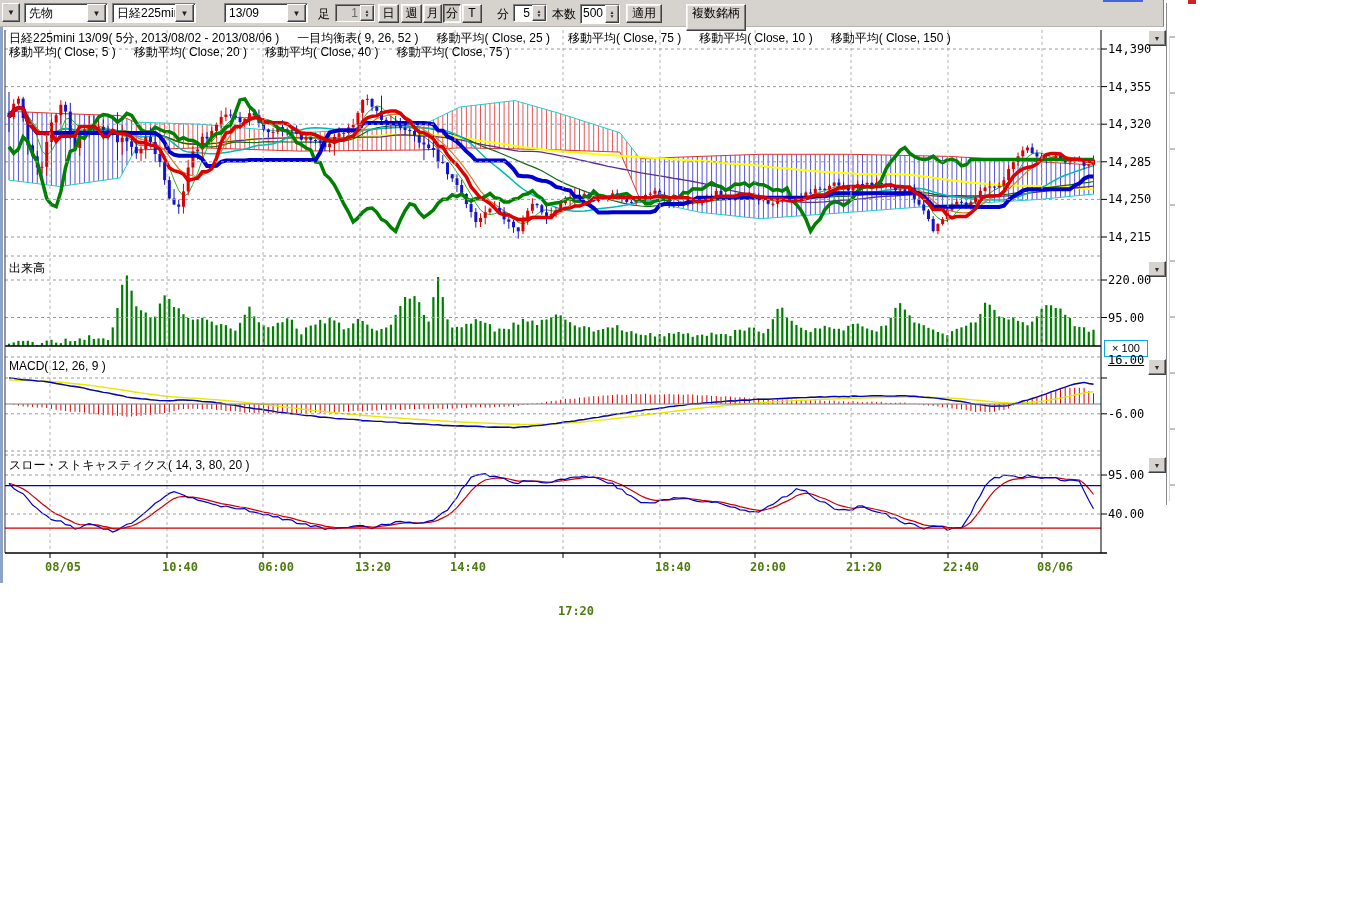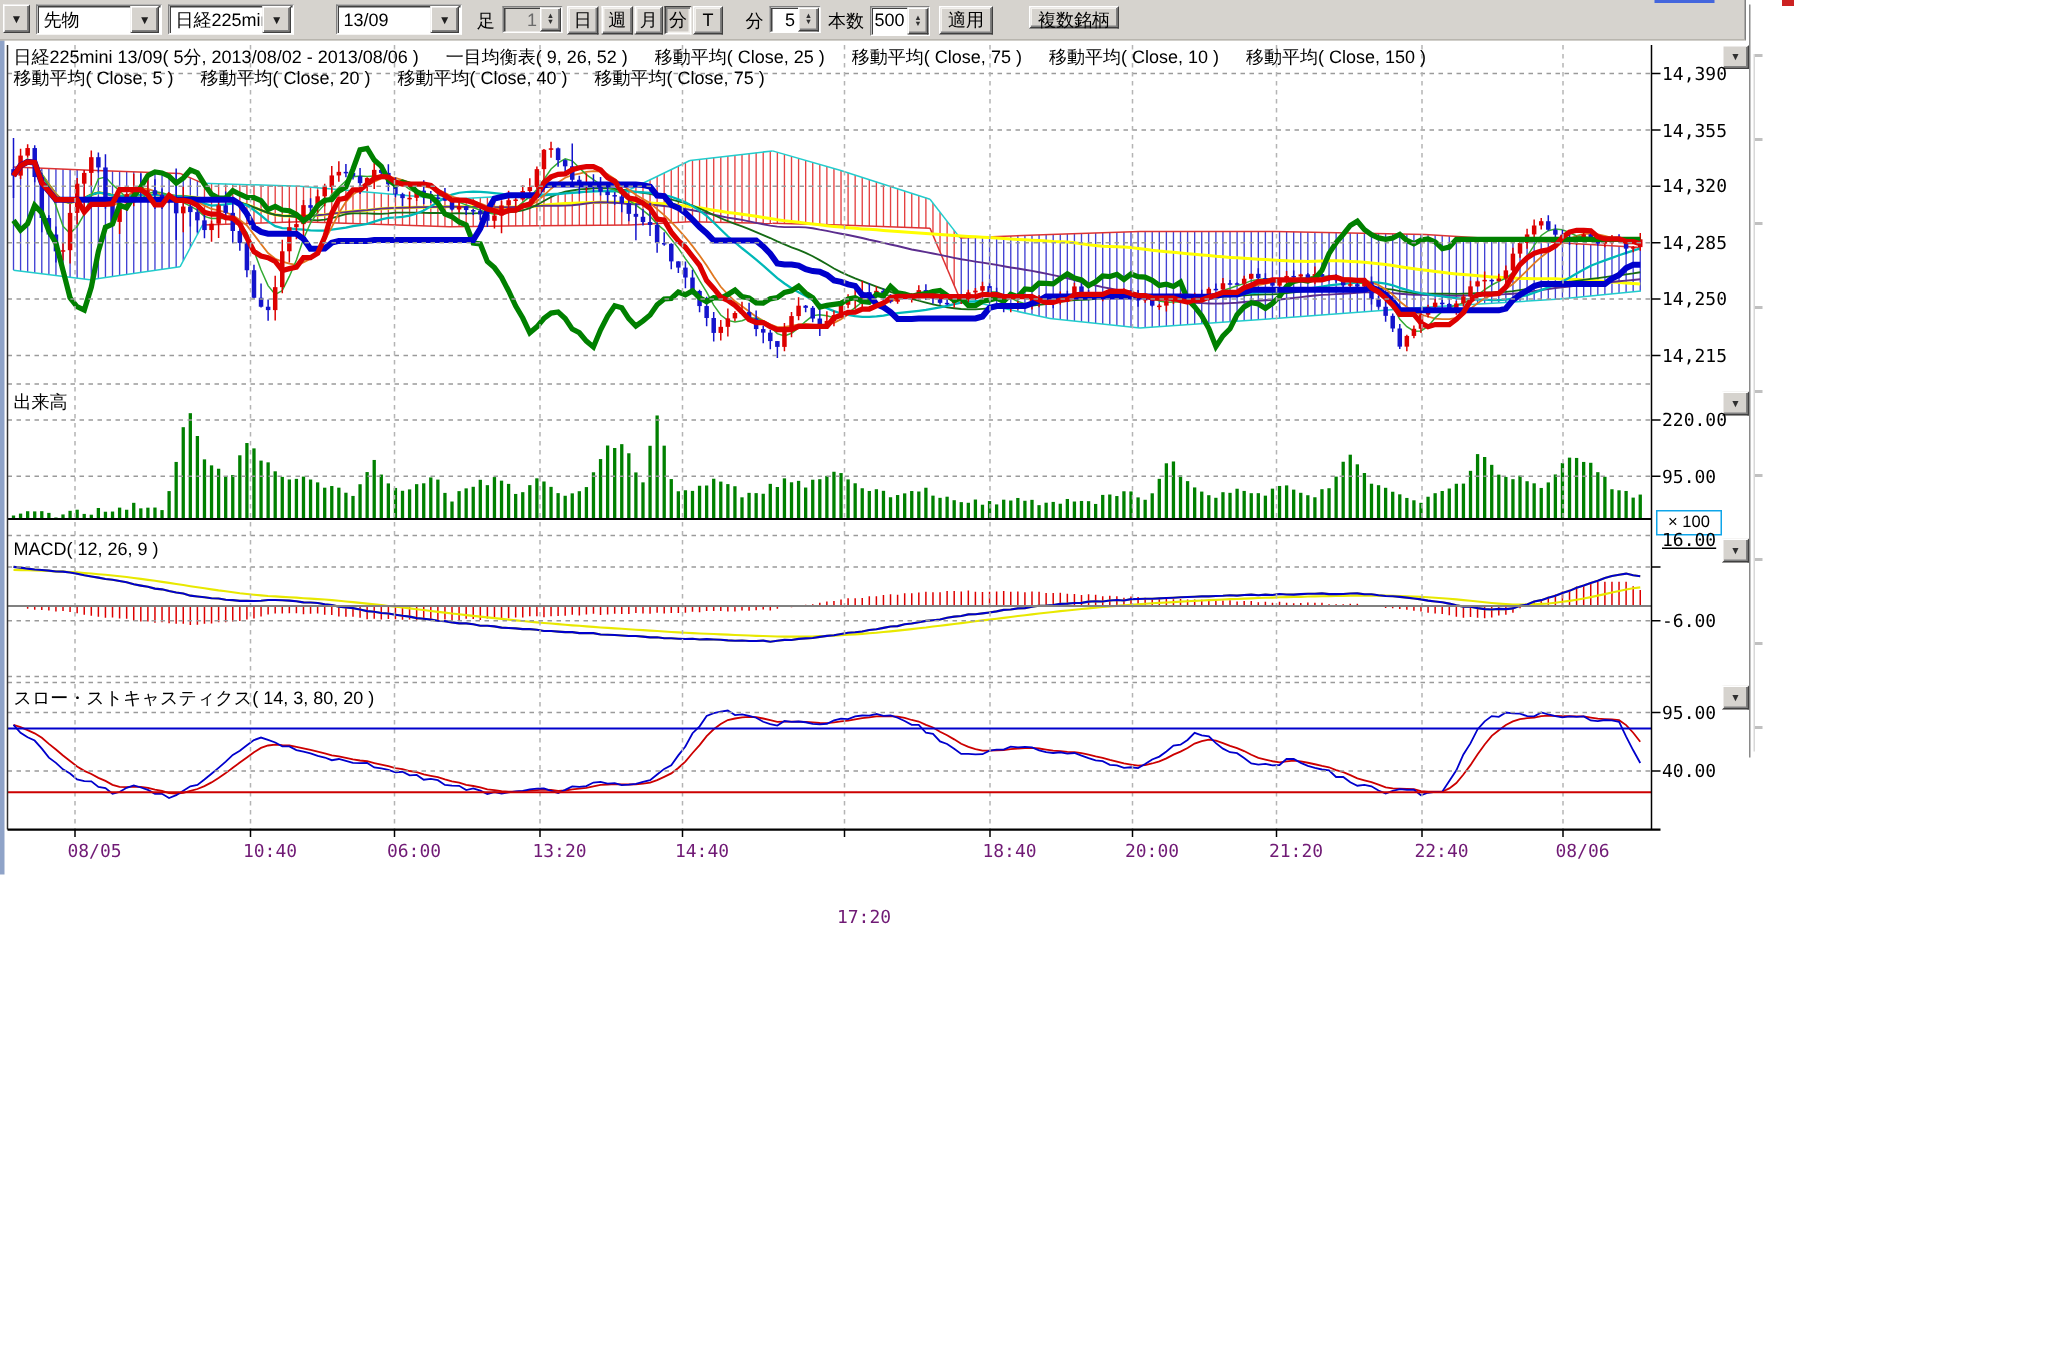--- a/index.html
+++ b/index.html
@@ -33,21 +33,21 @@
             justify-content:center;font-size:5px;line-height:4px;color:#303030;}
 
   
   #chart-shell{position:absolute;left:0;top:26px;width:1167px;height:560px;background:#fff;z-index:1;}
   #left-strip{position:absolute;left:0;top:26px;width:3px;height:557px;background:#8fa3c8;z-index:5;}
   #chart-svg{position:absolute;left:0;top:0;z-index:2;}
   .legend-row{position:absolute;left:9px;white-space:nowrap;font-size:12px;color:#000;z-index:10;}
   .legend-row span{margin-right:18px;}
   .panel-label{position:absolute;font-size:12px;color:#000;z-index:10;background:transparent;}
   .axis-lab{position:absolute;left:1108px;font-size:12px;color:#000;transform:translateY(-50%);z-index:10;}
-  .time-lab{position:absolute;top:560px;font-size:12px;color:#701a75;transform:translateX(-50%);z-index:10;}
+  .time-lab{position:absolute;top:560px;font-size:12px;color:#4d7c0f;transform:translateX(-50%);z-index:10;font-weight:bold;}
   .panel-dd{position:absolute;left:1148px;width:16px;height:14px;background:#d6d3ce;
             border:1px solid;border-color:#fff #404040 #404040 #fff;box-shadow:inset -1px -1px 0 #808080;
             font-size:7px;color:#303030;display:flex;align-items:center;justify-content:center;z-index:10;}
   #mult-box{position:absolute;left:1104px;top:340px;width:42px;height:15px;border:1px solid #0ea5e9;
             background:#fff;font-size:11px;line-height:15px;text-align:center;z-index:10;}
   #right-divider{position:absolute;left:1166px;top:3px;width:1px;height:502px;background:#8a8a8a;z-index:4;}
   #splitter-track{position:absolute;left:1169px;top:36px;width:5px;height:465px;z-index:4;
     background:repeating-linear-gradient(to bottom,#c0c0c0 0 2px,transparent 2px 56px);
     border-left:1px solid #d8d8d8;}
   .artifact{position:absolute;z-index:31;}
@@ -106,21 +106,21 @@
 
   <div class="tb-abs spin" style="left:580px;top:4px;width:40px;height:20px;">
     <span class="val">500</span>
     <span class="spin-btn">
         <span>▲</span>
         <span>▼</span>
       </span>
   </div>
 
   <div class="tb-abs tb-btn" style="left:626px;top:4px;width:36px;height:19px;">適用</div>
-  <div class="tb-abs tb-btn" style="left:686px;top:4px;width:60px;height:15px;">複数銘柄</div>
+  <div class="tb-abs tb-btn" style="left:686px;top:4px;width:60px;height:27px;">複数銘柄</div>
 </div>
 
 <div id="left-strip"></div>
 <div id="chart-shell"></div>
 <svg id="chart-svg" width="1167" height="590" viewBox="0 0 1167 590">
     <defs>
       <clipPath id="clipMain">
         <rect x="5" y="30" width="1096" height="223"></rect>
       </clipPath>
       <clipPath id="clipVol">

